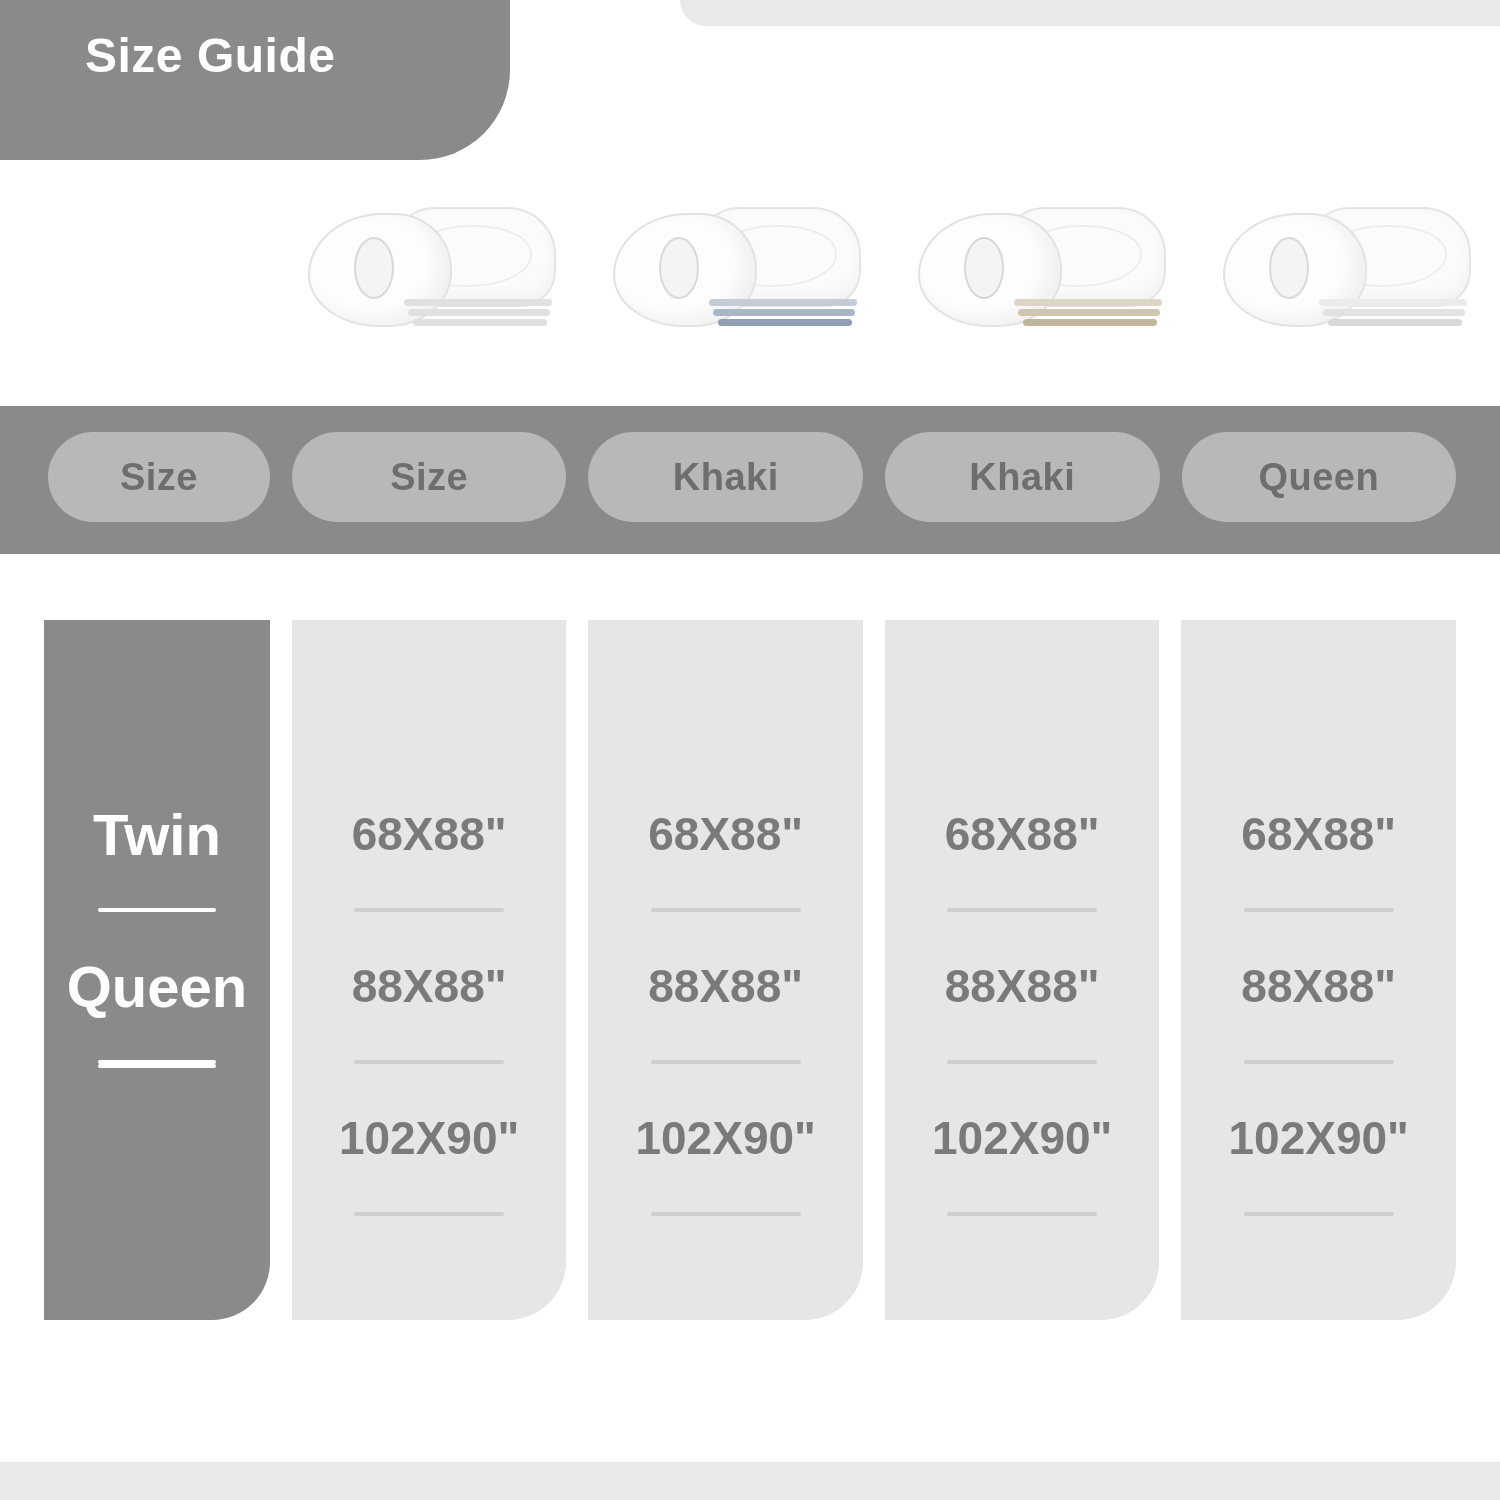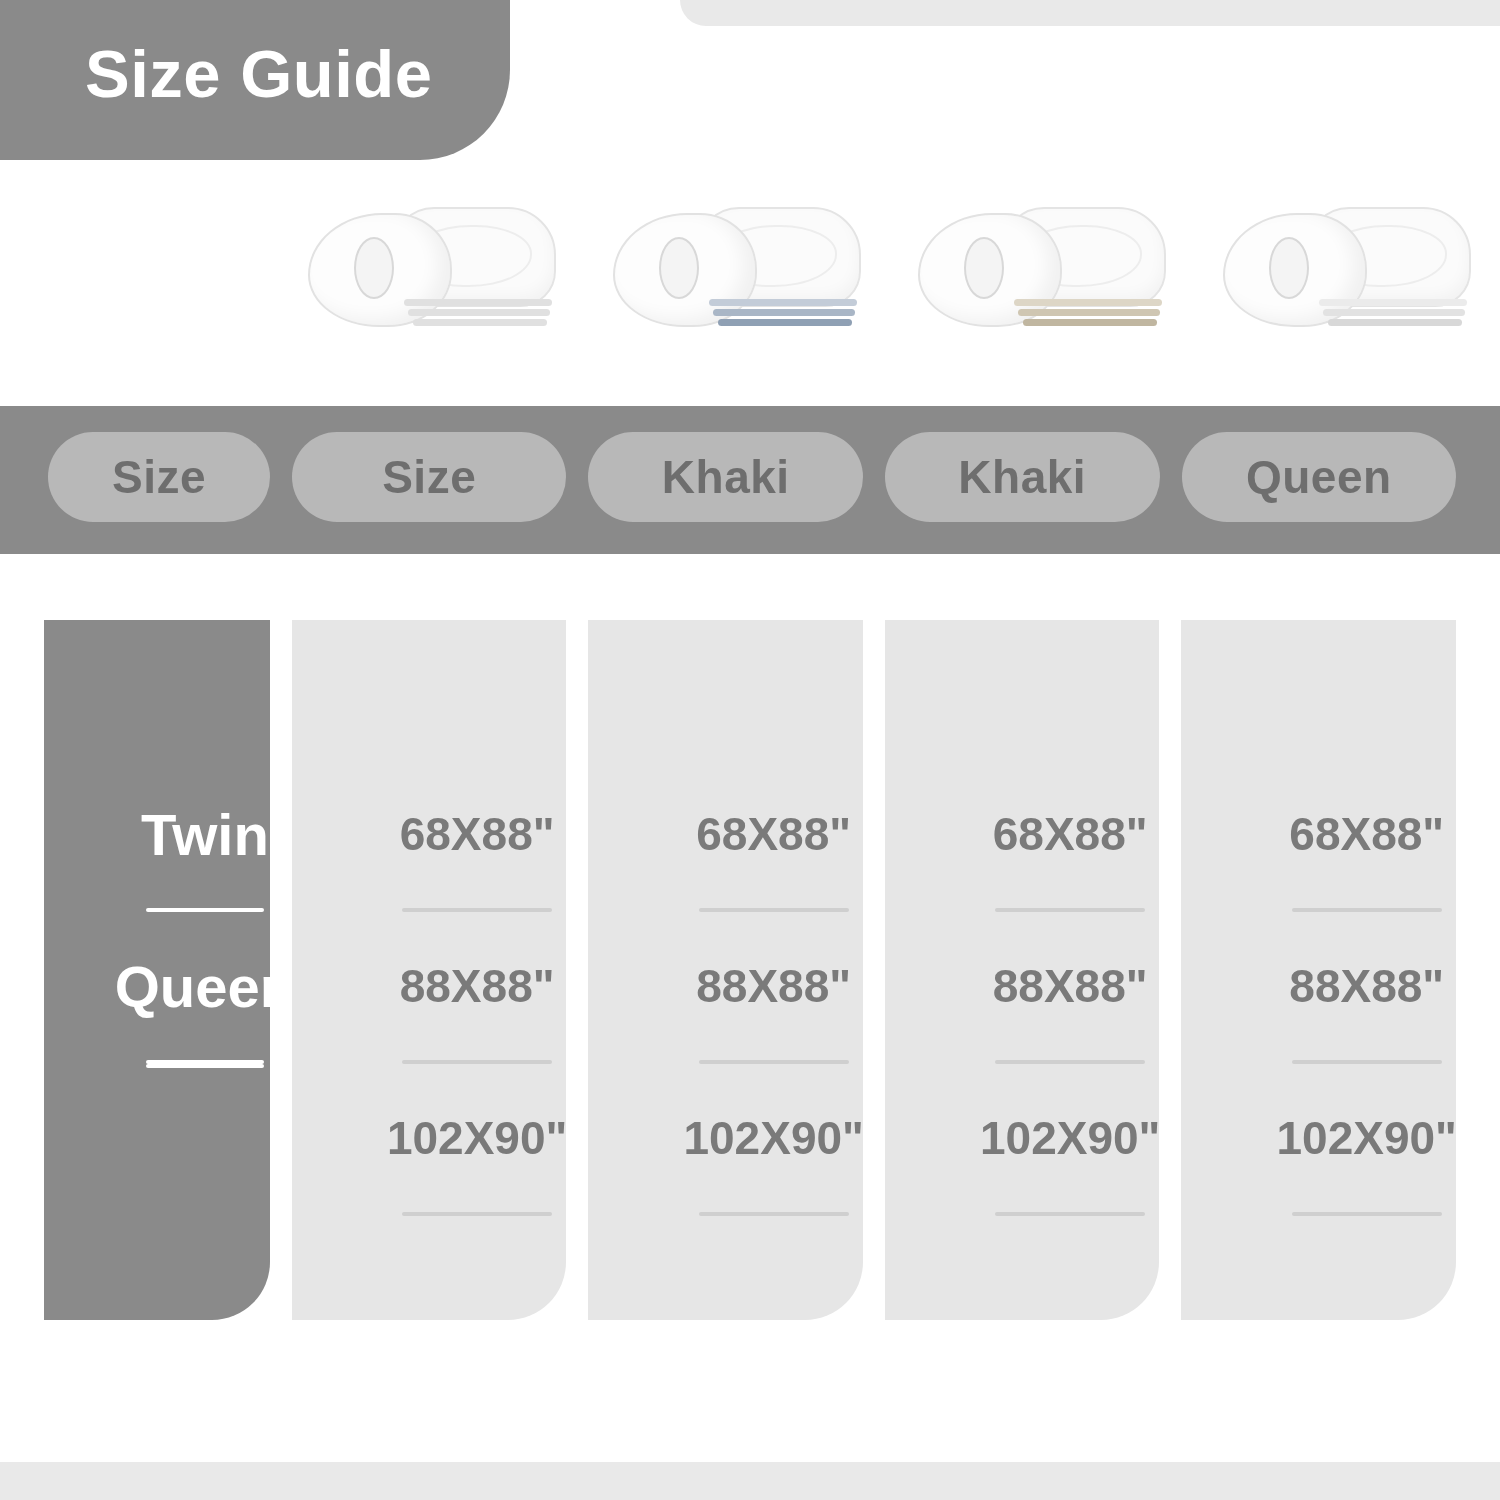--- a/index.html
+++ b/index.html
@@ -21,23 +21,23 @@
     top: 0;
     left: 0;
     width: 510px;
     height: 160px;
     background: #8a8a8a;
     border-bottom-right-radius: 90px;
   }
   .top-bar .title {
     position: absolute;
     left: 85px;
-    top: 35px;
+    top: 28px;
     color: #ffffff;
-    font-size: 67px;
+    font-size: 48px;
     font-weight: bold;
     letter-spacing: 0.5px;
     white-space: nowrap;
   }
   .top-right-notch {
     position: absolute;
     top: 0;
     left: 680px;
     width: 820px;
     height: 26px;
@@ -142,21 +142,21 @@
     gap: 22px;
   }
   .pill {
     height: 90px;
     background: #b8b8b8;
     border-radius: 45px;
     display: flex;
     align-items: center;
     justify-content: center;
     color: #6e6e6e;
-    font-size: 46px;
+    font-size: 38px;
     font-weight: bold;
     letter-spacing: 0.5px;
   }
   .pill.size-pill { width: 228px; }
   .pill.col-pill  { width: 282px; }
 
   
   .columns {
     position: absolute;
     top: 620px;
@@ -178,21 +178,20 @@
   .col-color {
     width: 282px;
     background: #e6e6e6;
     color: #7a7a7a;
   }
   .cells {
     position: absolute;
     top: 140px;
     left: 0;
     width: 100%;
-    padding-left: 48px;
   }
   .cell {
     height: 148px;
     display: flex;
     align-items: center;
     justify-content: center;
     font-weight: bold;
     white-space: nowrap;
   }
   .col-size .cell { font-size: 58px; }

